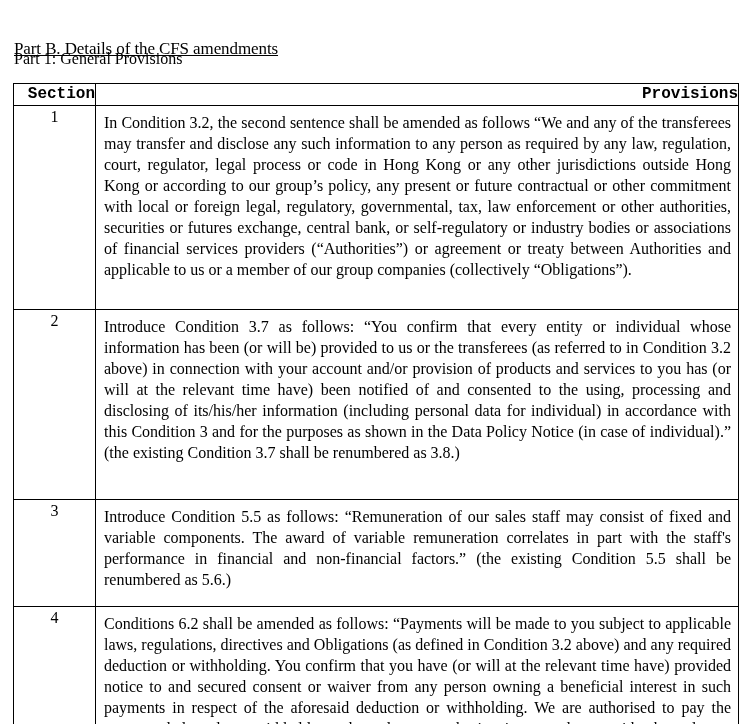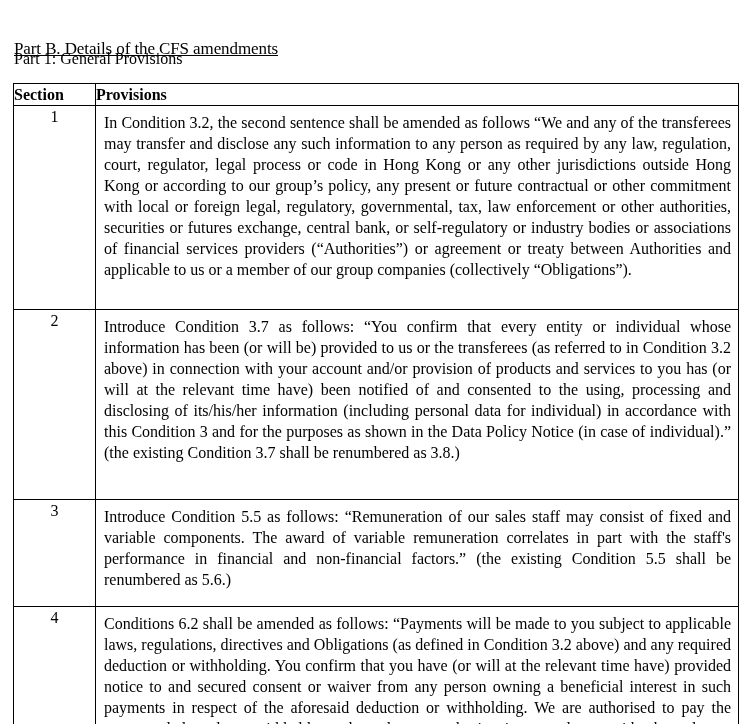--- a/index.html
+++ b/index.html
@@ -42,24 +42,25 @@
       table-layout: fixed;
       font-size: 16px;
     }
     table.amend-table th,
     table.amend-table td {
       border: 1.5px solid #000000;
       vertical-align: top;
     }
     table.amend-table th {
       font-weight: bold;
-      text-align: left;
+      text-align: right;
       height: 21px;
       padding: 0;
       line-height: 21px;
+      font-family: Liberation Mono, monospace;
     }
     col.c-section { width: 82px; }
     col.c-amend { width: 643px; }
     td.sec {
       text-align: center;
       padding-top: 1px;
       line-height: 20px;
     }
     td.amd {
       padding: 6px 7px 16px 8px;

